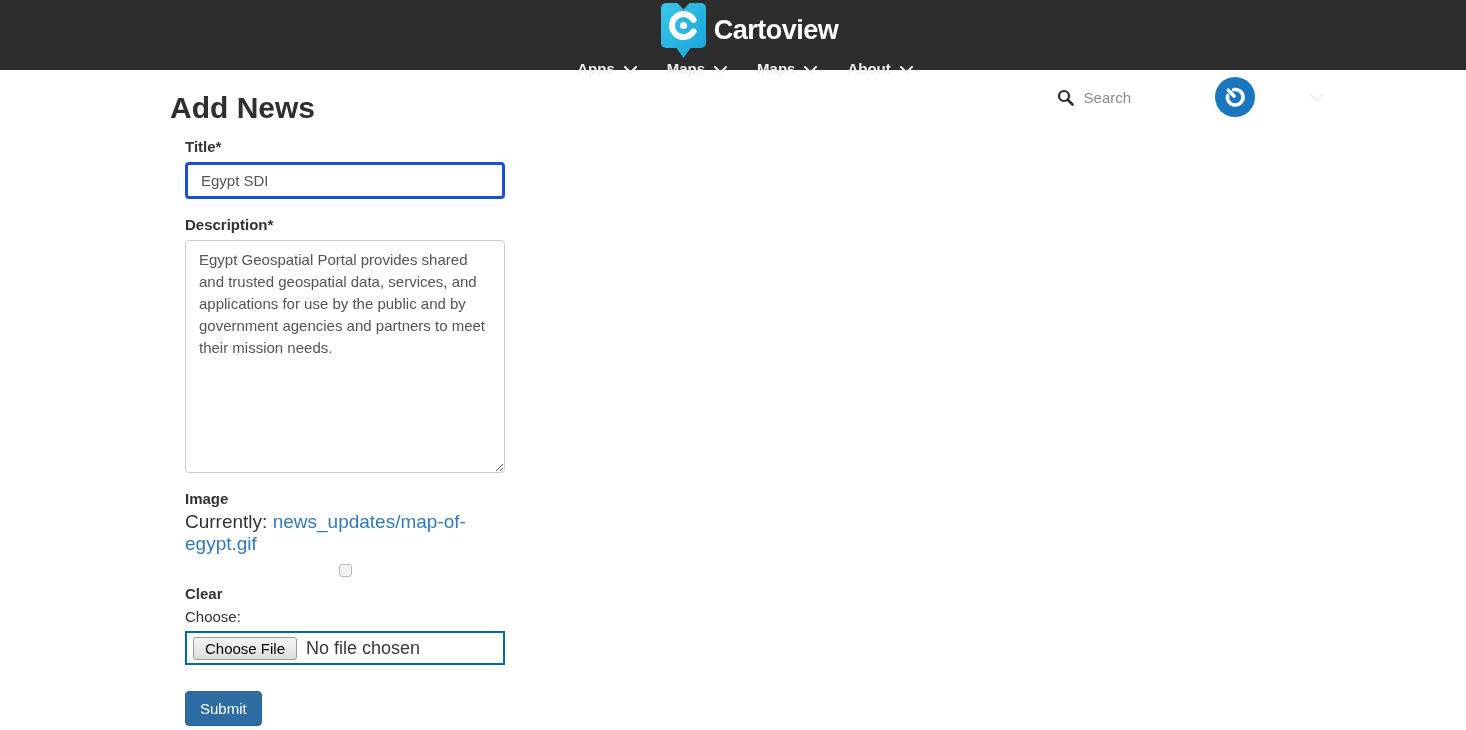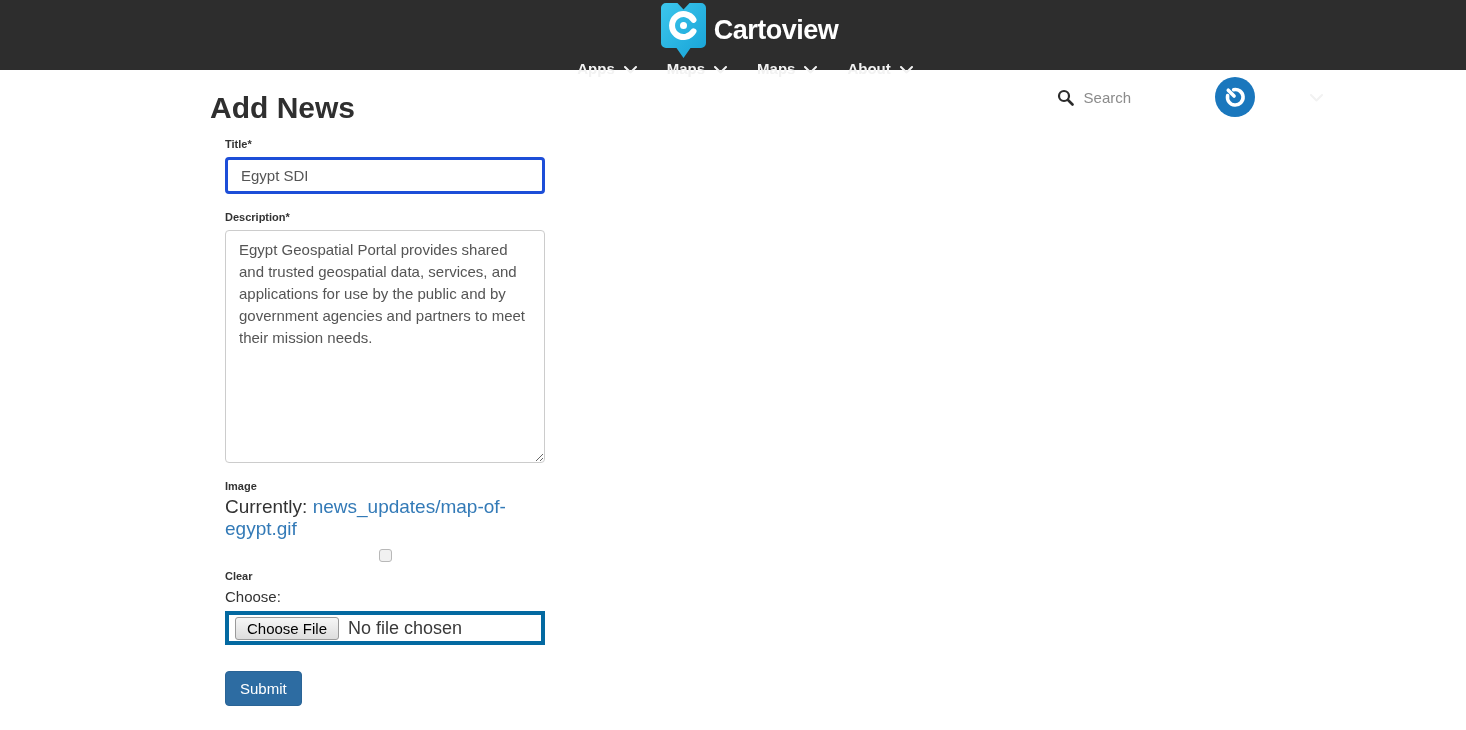--- a/index.html
+++ b/index.html
@@ -49,28 +49,28 @@
     display:flex; align-items:center; justify-content:center;
     cursor:pointer;
   }
   .user-menu {
     display:flex; align-items:center; margin-left:13px; cursor:pointer;
   }
   .user-name { color:#fff; font-size:11px; font-weight:bold; }
   .user-menu .caret-icon { margin-left:10px; margin-top:2px; }
 
   
-  .main { padding:21px 16px 0 170px;margin-left:40px; }
+  .main { padding:21px 16px 0 170px; }
   .page-title {
     font-size:30px; font-weight:bold; color:#2f2f2f;
     margin:0 0 13px 0;
   }
   .news-form { margin-left:15px; width:320px; }
   .field-label {
-    font-size:11px; font-weight:bold; color:#333;
+    font-size:15px; font-weight:bold; color:#333;
     display:block; margin-bottom:7px;
   }
   .text-input {
     width:320px; height:37px;
     border:3px solid #1d4ed8; border-radius:4px;
     padding:0 13px; font-size:15px; color:#555;
     font-family:"Liberation Sans", sans-serif;
     outline:none; display:block;
   }
   .form-group { margin-bottom:17px; }
@@ -86,21 +86,21 @@
   .clear-check-row { width:320px; text-align:center; margin-bottom:6px; }
   .clear-checkbox {
     appearance:none; -webkit-appearance:none;
     width:13px; height:13px; margin:0;
     background:#f1f1f1; border:1px solid #b8b8b8; border-radius:3px;
     cursor:pointer; vertical-align:middle;
   }
   .clear-label { margin-bottom:6px; }
   .change-label { font-size:15px; color:#333; margin-bottom:6px; }
   .file-widget {
-    width:320px; height:34px; border:4px solid #0369a1;
+    width:320px; height:34px; border:2px solid #0369a1;
     display:flex; align-items:center; padding:0 6px;
   }
   .choose-file-btn {
     font-size:15px; color:#000;
     background:linear-gradient(#f6f6f6, #dddddd);
     border:1px solid #9a9a9a; border-radius:3px;
     padding:2px 11px; cursor:pointer;
     font-family:"Liberation Sans", sans-serif;
   }
   .no-file-text { font-size:18px; color:#3a3a3a; margin-left:9px; }

